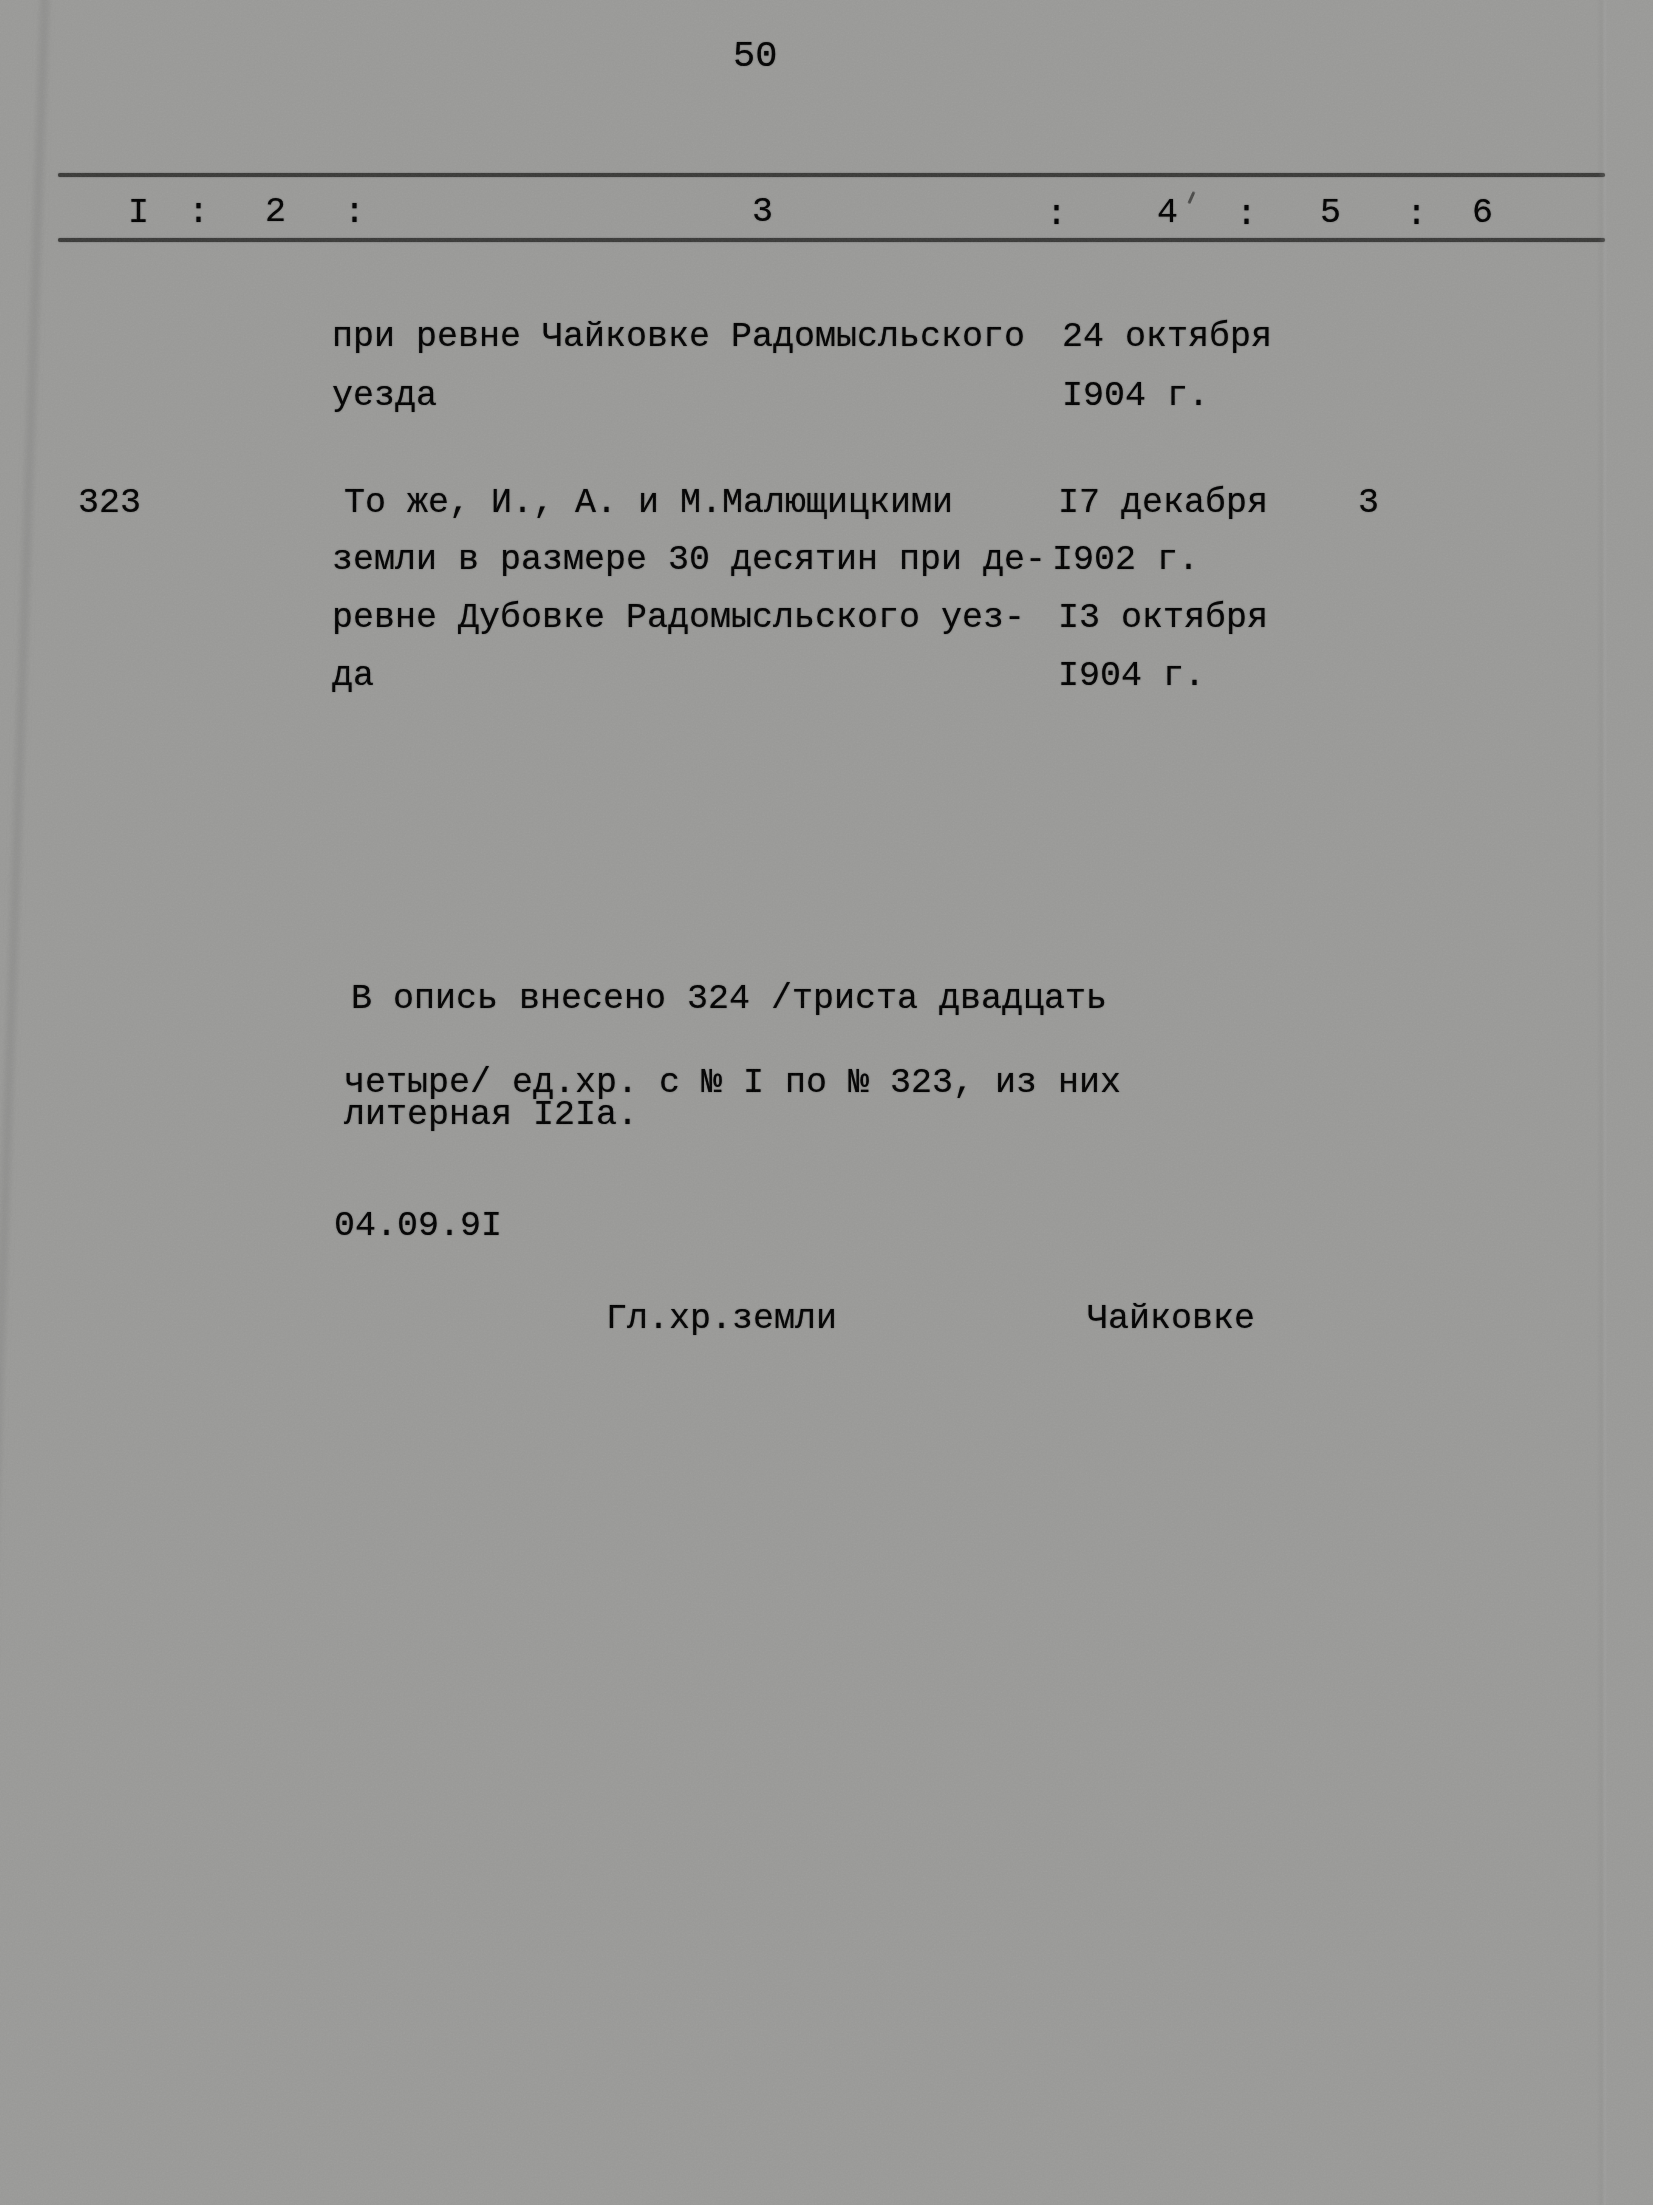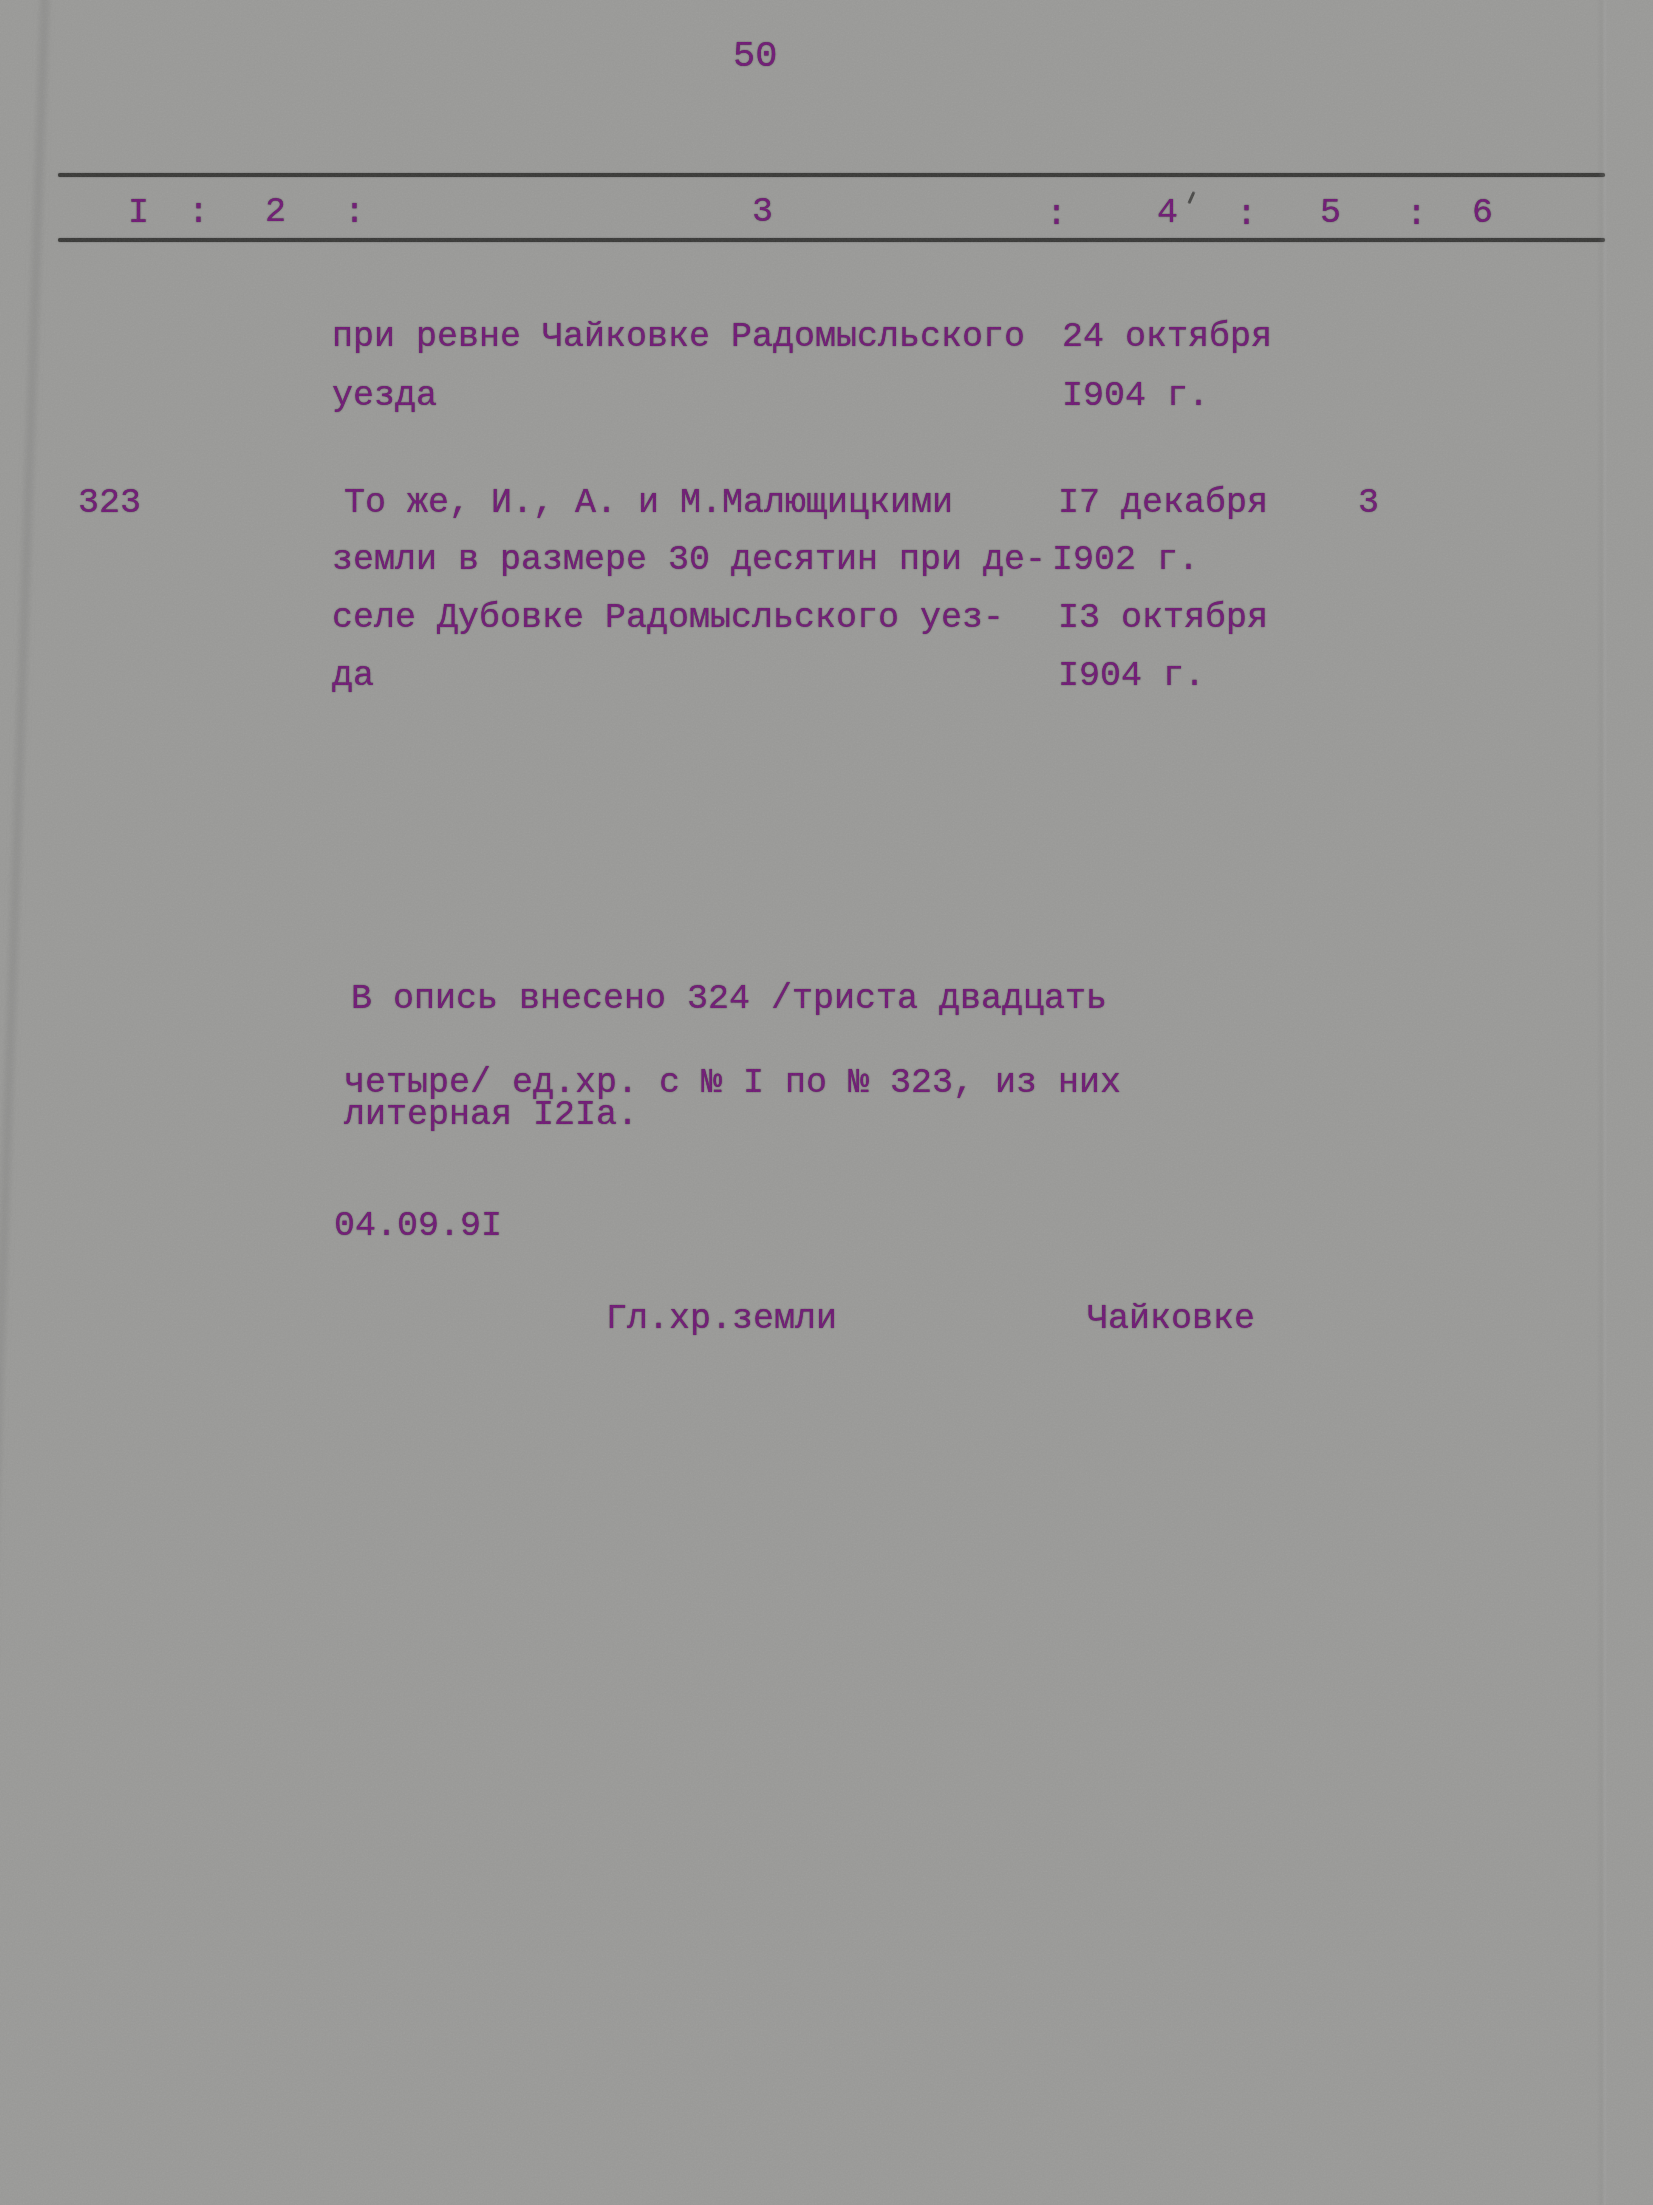--- a/index.html
+++ b/index.html
@@ -14,21 +14,21 @@
       #c7c7c5;
     font-family:"Liberation Mono","DejaVu Sans Mono",monospace;
     color:#37
 3735;
   }
   .tw {
     position:absolute;
     font-size:35px;
     line-height:1.2;
     white-space:pre;
-    color:#701a75;
+    color:#000000;
     text-shadow:0 0 1.1px rgba(52,52,50,0.85), 0 0 2.1px rgba(70,70,68,0.25);
   }
   .rule {
     position:absolute;
     left:58px; width:1547px; height:4.3px;
     border-radius:2.6px;
     background:linear-gradient(90deg,#4c4c4a 0%,#31312f 12%,#454540 33%,#2d2d2b 55%,#42423e 78%,#34343;2 100%);
     background-color:#3a3a38;
     box-shadow:0 0 1.3px rgba(60,60,58,0.8);
   }
@@ -79,21 +79,21 @@
   <div class="tw" style="left:1062px; top:375px;">I904 г.</div>
 
   <div class="tw" style="left:78px; top:482px;">323</div>
   <div class="tw" style="left:344px; top:482px;">То же, И., А. и М.Малющицкими</div>
   <div class="tw" style="left:1058px; top:482px;">I7 декабря</div>
   <div class="tw" style="left:1358px; top:482px;">3</div>
 
   <div class="tw" style="left:332px; top:539px;">земли в размере 30 десятин при де-</div>
   <div class="tw" style="left:1052px; top:539px;">I902 г.</div>
 
-  <div class="tw" style="left:332px; top:597px;">селе Дубовке Радомысльского уез-</div>
+  <div class="tw" style="left:332px; top:597px;">ревне Дубовке Радомысльского уез-</div>
   <div class="tw" style="left:1058px; top:597px;">I3 октября</div>
 
   <div class="tw" style="left:332px; top:655px;">да</div>
   <div class="tw" style="left:1058px; top:655px;">I904 г.</div>
 
   <div class="tw" style="left:351px; top:978px;">В опись внесено 324 /триста двадцать</div>
   <div class="tw" style="left:344px; top:1036px;margin-top:26px;">четыре/ ед.хр. с № I по № 323, из них</div>
   <div class="tw" style="left:344px; top:1094px;">литерная I2Iа.</div>
 
   <div class="tw" style="left:334px; top:1205px;">04.09.9I</div>

